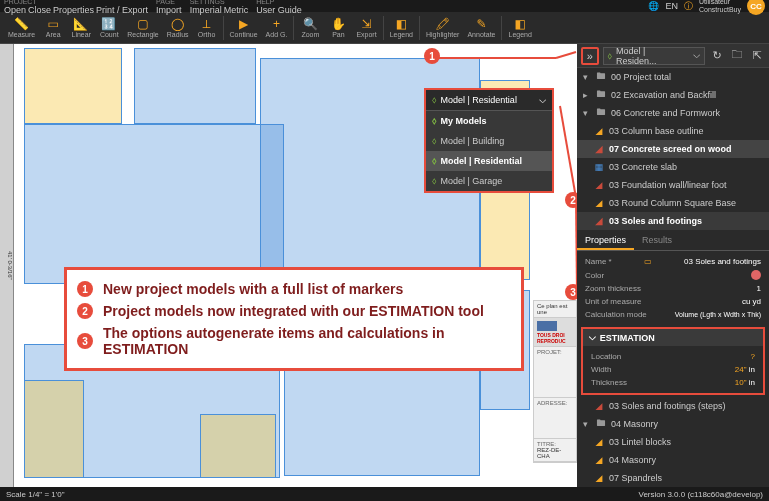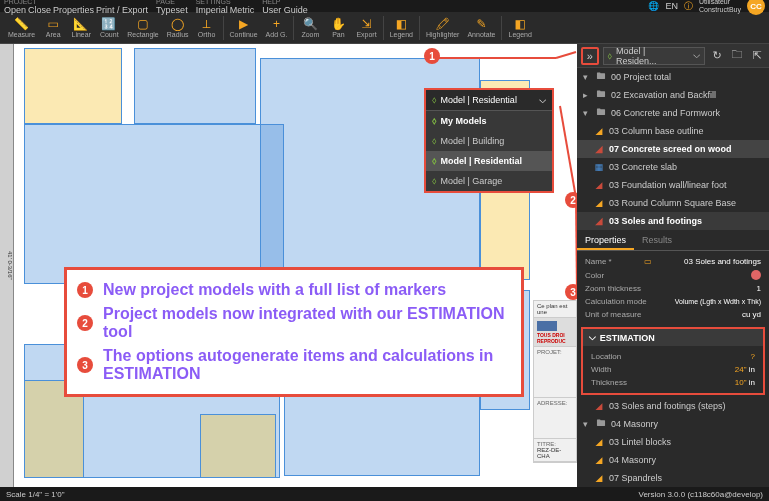--- a/index.html
+++ b/index.html
@@ -32,21 +32,21 @@
 .dropdown { position: absolute; top: 44px; left: 424px; width: 130px; background: #383838; border: 2px solid #e74c3c; z-index: 50; }
 .dropdown-sel { background: #2a2a2a; padding: 4px 6px; display: flex; align-items: center; gap: 4px; font-size: 9px; color: #fff; border-bottom: 1px solid #555; }
 .dropdown-sel .chev { margin-left: auto; }
 .dropdown-item { padding: 4px 6px; display: flex; align-items: center; gap: 4px; font-size: 9px; color: #ccc; cursor: pointer; }
 .dropdown-item.hdr { color: #fff; font-weight: bold; }
 .dropdown-item.active { background: #555; color: #fff; font-weight: bold; }
 .callout-badge { position: absolute; width: 16px; height: 16px; background: #e74c3c; border-radius: 50%; color: #fff; font-weight: bold; font-size: 10px; display: flex; align-items: center; justify-content: center; z-index: 60; }
 .feature-box { position: absolute; left: 64px; top: 223px; width: 460px; background: #fff; border: 3px solid #e74c3c; padding: 8px 10px; z-index: 55; }
 .feature-row { display: flex; align-items: center; gap: 10px; padding: 3px 0; }
 .feature-num { width: 16px; height: 16px; background: #e74c3c; border-radius: 50%; color: #fff; font-weight: bold; font-size: 10px; display: flex; align-items: center; justify-content: center; flex-shrink: 0; }
-.feature-text { color: #8b5cf6; font-size: 16px; font-weight: bold; }
+.feature-text { color: #7f1d1d; font-size: 14px; font-weight: bold; }
 .info-panel { position: absolute; right: 0; top: 256px; width: 44px; background: #f0f0f0; border: 1px solid #ccc; font-size: 6px; color: #333; z-index: 30; }
 .info-block { padding: 2px 3px; border-bottom: 1px solid #ccc; }
 .info-label { color: #666; }
 .sidebar { width: 192px; background: #2a2a2a; display: flex; flex-direction: column; overflow-y: auto; }
 .tree { flex: 0 0 auto; }
 .tree-item { display: flex; align-items: center; gap: 4px; padding: 3px 6px; font-size: 9px; cursor: pointer; }
 .tree-item.l1 { padding-left: 16px; }
 .tree-item.sel { background: #444; color: #fff; font-weight: bold; }
 .tree-item.sel2 { background: #3a3a3a; color: #fff; font-weight: bold; }
 .tree-exp { color: #aaa; width: 8px; }
@@ -81,21 +81,21 @@
         <div class="topbar-group">
           <span class="topbar-btn">Open</span>
           <span class="topbar-btn">Close</span>
           <span class="topbar-btn">Properties</span>
           <span class="topbar-btn">Print / Export</span>
         </div>
       </div>
       <div style="display: flex; flex-direction: column;">
         <div class="topbar-label">PAGE</div>
         <div class="topbar-group">
-          <span class="topbar-btn">Typeset</span>
+          <span class="topbar-btn">Import</span>
         </div>
       </div>
       <div style="display: flex; flex-direction: column;">
         <div class="topbar-label">SETTINGS</div>
         <div class="topbar-group">
           <span class="topbar-btn">Imperial</span>
           <span class="topbar-btn">Metric</span>
         </div>
       </div>
       <div style="display: flex; flex-direction: column;">
@@ -349,26 +349,26 @@
         </div>
       <div class="prop-row">
           <span class="prop-label">Color</span>
           <span class="prop-swatch"></span>
         </div>
       <div class="prop-row">
           <span class="prop-label">Zoom thickness</span>
           <span class="prop-val">1</span>
         </div>
       <div class="prop-row">
+          <span class="prop-label">Unit of measure</span>
+          <span class="prop-val">cu yd</span>
+        </div>
+      <div class="prop-row">
           <span class="prop-label">Calculation mode</span>
           <span class="prop-val" style="font-size:7px;">Volume (Lgth x Wdth x Thk)</span>
-        </div>
-      <div class="prop-row">
-          <span class="prop-label">Unit of measure</span>
-          <span class="prop-val">cu yd</span>
         </div>
     </div>
 
     <div class="est-section">
       <div class="est-header">
         <span>⌵</span>
         <span>ESTIMATION</span>
       </div>
       <div class="est-body">
         <div class="prop-row">

